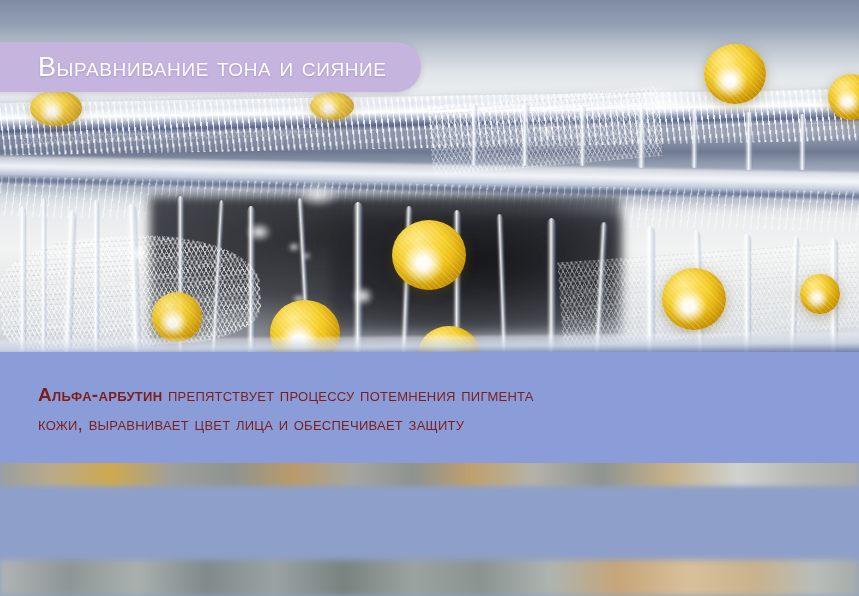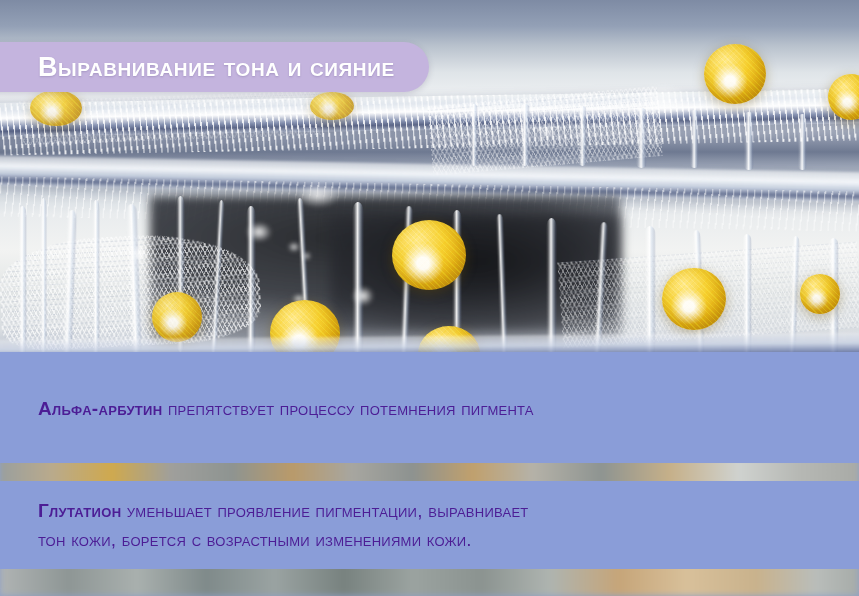--- a/index.html
+++ b/index.html
@@ -156,39 +156,39 @@
     position:absolute;left:-40px;top:42px;
     height:50px;padding:0 34px 0 78px;
     display:flex;align-items:center;
     background:#c4b4de;
     border-radius:0 26px 26px 0;
     box-shadow:0 2px 6px rgba(60,50,90,.18);
   }
   .title-text{
     color:#ffffff;
     font-size:27px;
-    font-weight:700;
+    font-weight:400;
     font-variant:small-caps;
     letter-spacing:.6px;
     white-space:nowrap;
     line-height:1;
     text-shadow:0 1px 2px rgba(90,75,130,.28);
   }
 
   
   .band{
     position:absolute;left:0;right:0;
     background:#8a9dd8;
     display:flex;align-items:center;
   }
   .band-1{top:352px;height:111px;}
   .band-2{top:481px;height:88px;}
   .band-inner{padding-left:38px;padding-right:34px;}
   .band-line{
-    color:#4c1d95;
+    color:#7f1d1d;
     font-size:19px;
     font-variant:small-caps;
     letter-spacing:.25px;
     line-height:29px;
     white-space:nowrap;
   }
   .band-1 .band-inner{padding-top:2px;}
   .lead{font-weight:700;letter-spacing:.3px;}
   .rest{font-weight:400;}
 </style>
@@ -270,23 +270,18 @@
   <div class="photo-strip strip-mid"></div>
   <div class="photo-strip strip-bottom"></div>
 
   <div class="title-pill">
     <span class="title-text">Выравнивание тона и сияние</span>
   </div>
 
   <div class="band band-1">
     <div class="band-inner">
       <div class="band-line"><span class="lead">Альфа-арбутин</span><span class="rest"> препятствует процессу потемнения пигмента</span></div>
+      <div class="band-line rest">кожи, выравнивает цвет лица и обеспечивает защиту</div>
     </div>
   </div>
 
-  <div class="band band-2">
-    <div class="band-inner">
-      <div class="band-line"><span class="lead">Глутатион</span><span class="rest"> уменьшает проявление пигментации, выравнивает</span></div>
-      <div class="band-line rest">тон кожи, борется с возрастными изменениями кожи.</div>
-    </div>
-  </div>
 
 </div>
 
 </body></html>

